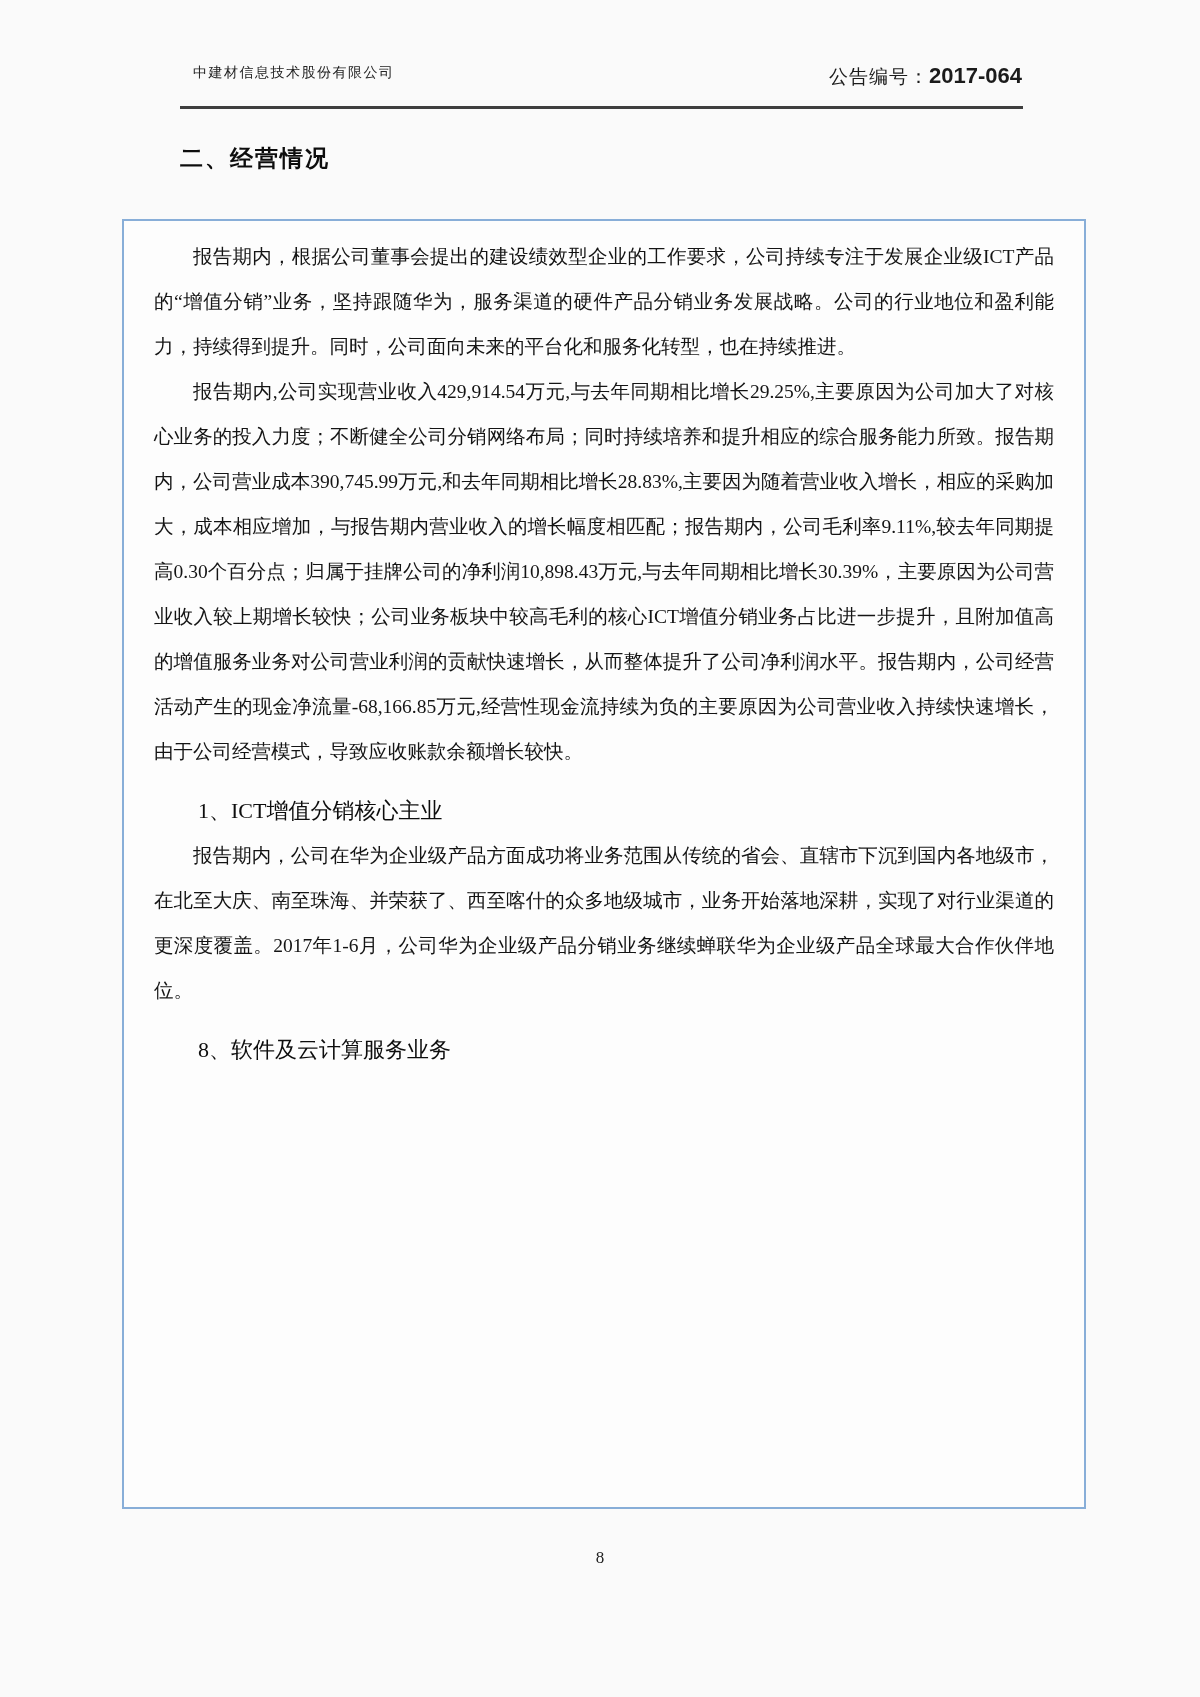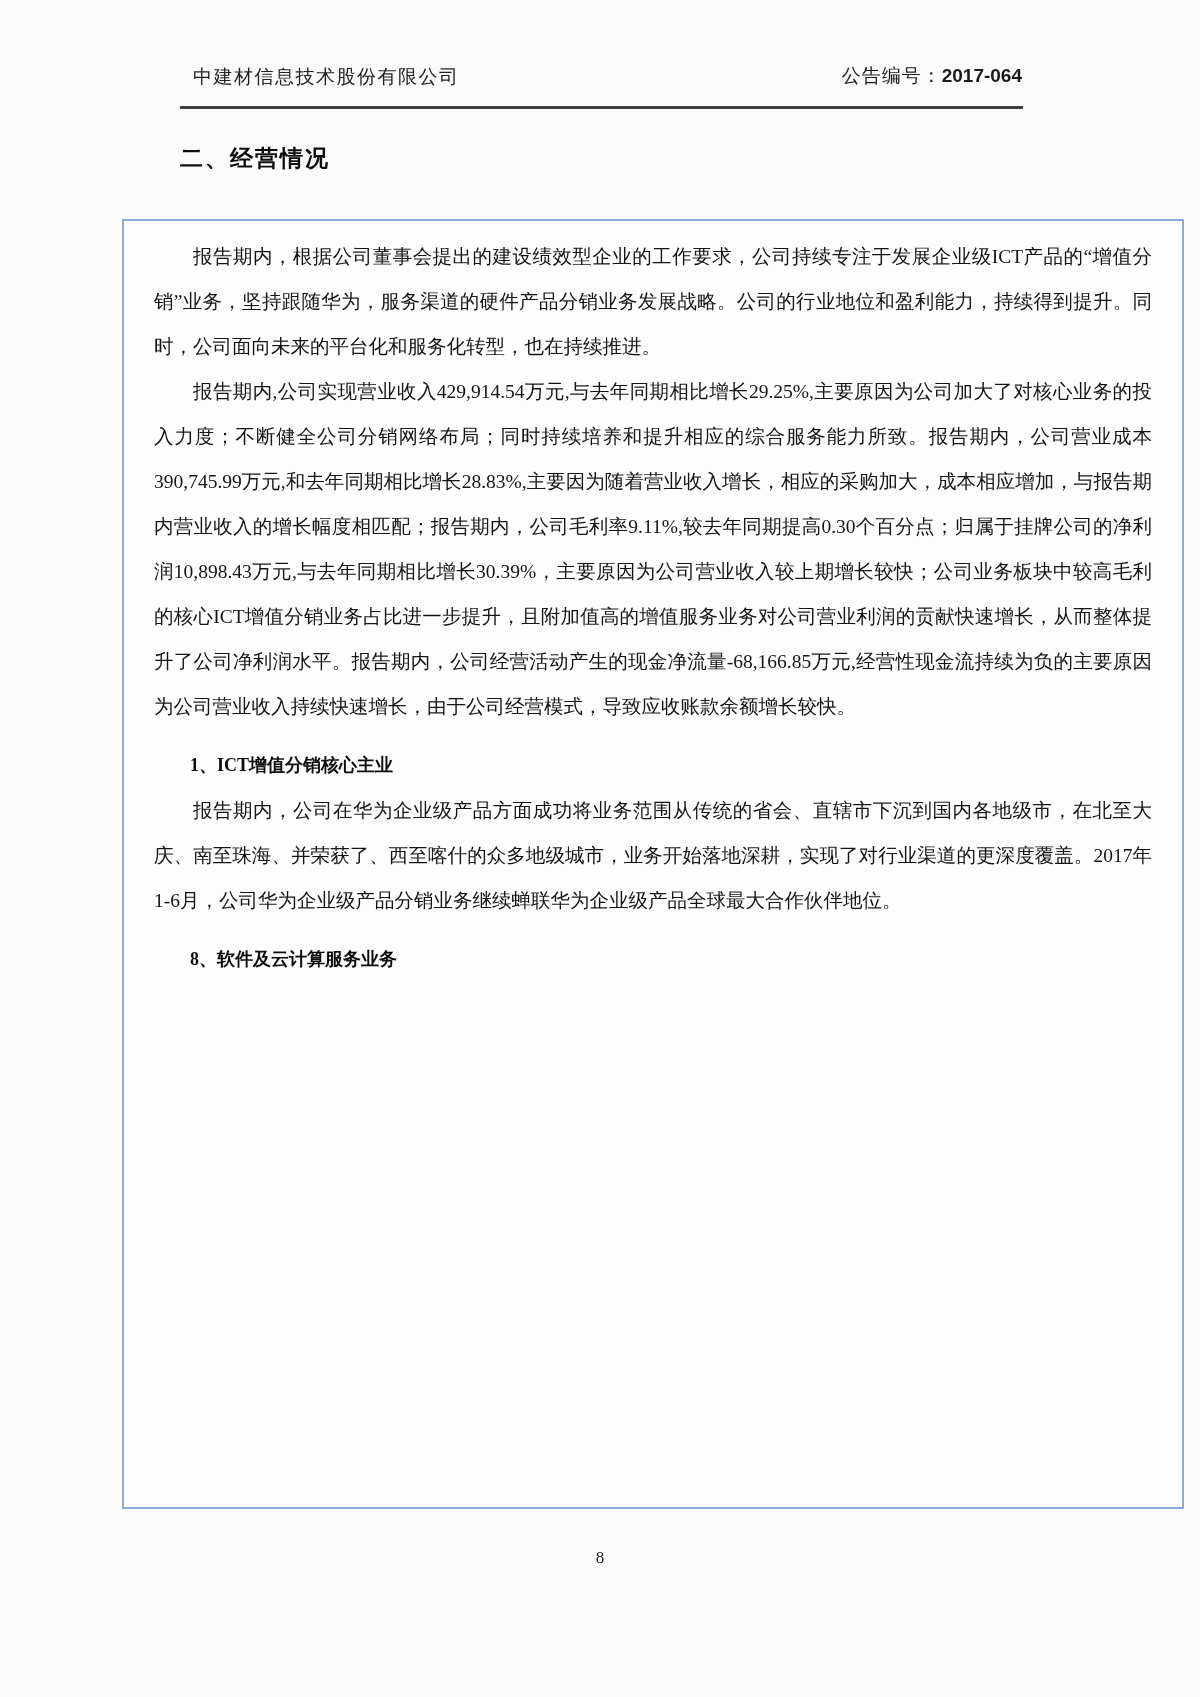--- a/index.html
+++ b/index.html
@@ -12,40 +12,40 @@
     background: #fafafa;
     font-family: "Liberation Serif", "DejaVu Serif", serif;
     color: #1b1b1b;
     overflow: hidden;
   }
   
   .header-company {
     position: absolute;
     left: 193px;
     top: 64px;
-    font-size: 19px;
+    font-size: 14px;
     letter-spacing: 1.5px;
     color: #222;
     white-space: nowrap;
   }
   .header-notice {
     position: absolute;
     top: 63px;
     right: 178px;
     font-size: 19px;
     white-space: nowrap;
   }
   .header-notice .notice-label {
     font-family: Liberation Serif, serif;
     letter-spacing: 1px;
   }
   .header-notice .notice-number {
     font-family: "Liberation Sans", "DejaVu Sans", sans-serif;
     font-weight: bold;
-    font-size: 19px;
+    font-size: 22px;
   }
   .header-rule {
     position: absolute;
     left: 180px;
     top: 106px;
     width: 843px;
     height: 3px;
     background: #3e3e3e;
   }
   
@@ -57,38 +57,38 @@
     font-size: 23px;
     font-weight: bold;
     letter-spacing: 2px;
     color: #0d0d0d;
   }
   
   .content-box {
     position: absolute;
     left: 122px;
     top: 219px;
-    width: 1062px;
+    width: 964px;
     height: 1290px;
     border: 2px solid #88aed8;
     background: #fdfdfd;
     padding: 13px 30px 4px 30px;
     overflow: hidden;
   }
   .content-box p {
     font-size: 19.5px;
     line-height: 45px;
     text-align: justify;
     text-indent: 2em;
     color: #141414;
   }
   .content-box .inner-heading {
-    font-size: 18px;
+    font-size: 22px;
     line-height: 45px;
-    font-weight: bold;
+    font-weight: normal;
     text-indent: 2em;
     margin-top: 14px;
     color: #0d0d0d;
     font-family: "Liberation Serif", "DejaVu Serif", serif;
   }
   
   .page-number {
     position: absolute;
     left: 0;
     top: 1548px;

